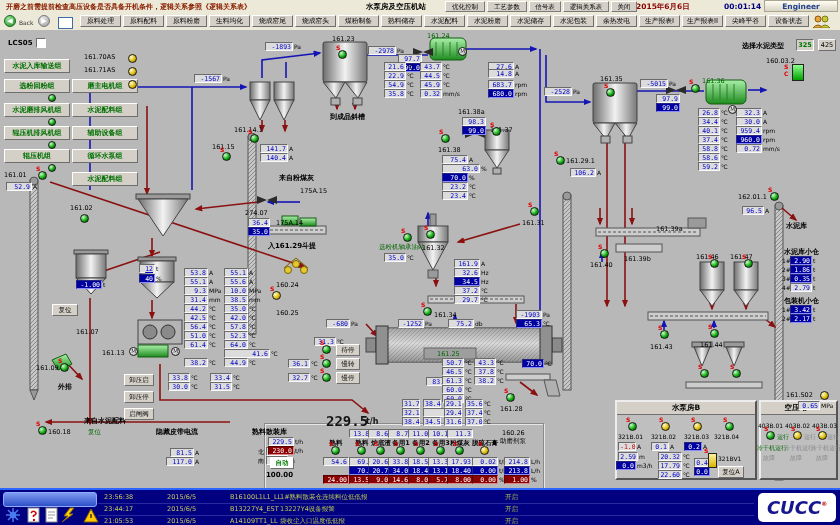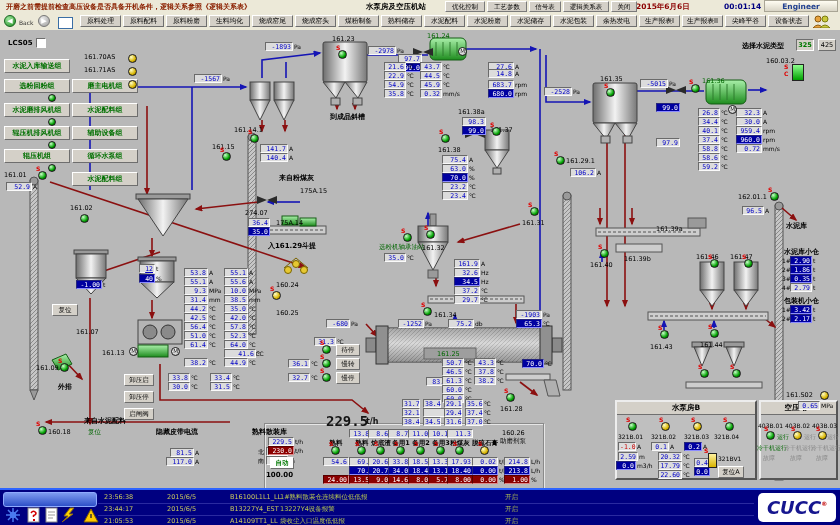--- a/index.html
+++ b/index.html
@@ -441,21 +441,21 @@
       <div class="vbox sp" style="left: 462px; top: 96px;">
         <span class="bval" style="width: 24px;">99.0</span>
       </div>
       <div class="tag" style="left: 490px; top: 96px;">161.37</div>
       <div class="tag" style="left: 438px; top: 116px;">161.38</div>
       <div class="vbox pv" style="left: 442px; top: 125px;">
         <span class="bval" style="width: 26px;">75.4</span>
         <span class="unit">A</span>
       </div>
       <div class="vbox pv" style="left: 442px; top: 134px;">
-        <span class="bval" style="width: 26px;">63.0</span>
+        <span class="bval" style="width: 38px;">63.0</span>
         <span class="unit">%</span>
       </div>
       <div class="vbox sp" style="left: 442px; top: 143px;">
         <span class="bval" style="width: 26px;">70.0</span>
         <span class="unit">%</span>
       </div>
       <div class="vbox pv" style="left: 442px; top: 152px;">
         <span class="bval" style="width: 26px;">23.2</span>
         <span class="unit">℃</span>
       </div>
@@ -466,21 +466,21 @@
       <div class="vbox pv" style="left: 544px; top: 57px;">
         <span class="bval" style="width: 28px;">-2528</span>
         <span class="unit">Pa</span>
       </div>
       <div class="tag" style="left: 600px; top: 45px;">161.35</div>
       <div class="vbox pv" style="left: 640px; top: 49px;">
         <span class="bval" style="width: 28px;">-5015</span>
         <span class="unit">Pa</span>
       </div>
       <div class="vbox pv" style="left: 656px; top: 64px;">
-        <span class="bval" style="width: 24px; margin-top: 44px;">97.9</span>
+        <span class="bval" style="width: 24px;">97.9</span>
       </div>
       <div class="vbox sp" style="left: 656px; top: 73px;">
         <span class="bval" style="width: 24px;">99.0</span>
       </div>
       <div class="tag green" style="left: 702px; top: 47px;">161.36</div>
       <div class="vbox pv" style="left: 698px; top: 78px;">
         <span class="bval" style="width: 22px;">26.8</span>
         <span class="unit">℃</span>
       </div>
       <div class="vbox pv" style="left: 736px; top: 78px;">
@@ -624,21 +624,21 @@
       </div>
       <div class="vbox pv" style="left: 224px; top: 310px;">
         <span class="bval" style="width: 24px;">64.0</span>
         <span class="unit">℃</span>
       </div>
       <div class="vbox pv" style="left: 184px; top: 319px; padding-left: 44px;">
         <span class="bval" style="width: 24px;">40.8</span>
         <span class="unit">℃</span>
       </div>
       <div class="vbox pv" style="left: 224px; top: 319px;">
-        <span class="bval" style="width: 32px; text-align: right;">41.6</span>
+        <span class="bval" style="width: 46px; text-align: right;">41.6</span>
         <span class="unit">℃</span>
       </div>
       <div class="vbox pv" style="left: 184px; top: 328px;">
         <span class="bval" style="width: 24px;">38.2</span>
         <span class="unit">℃</span>
       </div>
       <div class="vbox pv" style="left: 224px; top: 328px;">
         <span class="bval" style="width: 24px;">44.9</span>
         <span class="unit">℃</span>
       </div>

